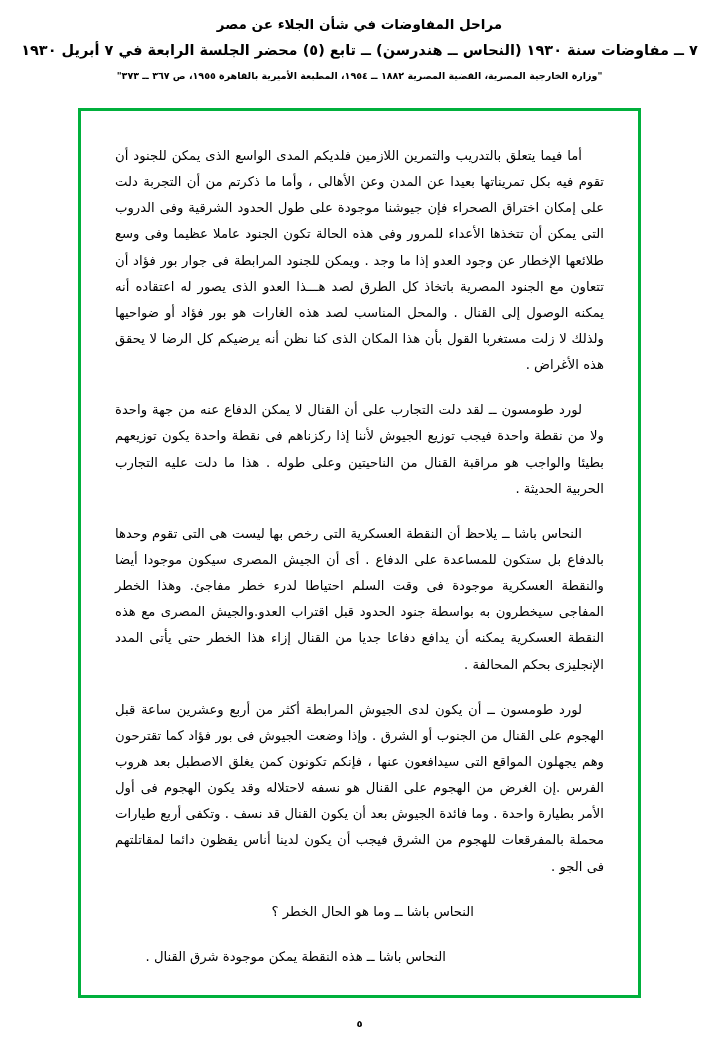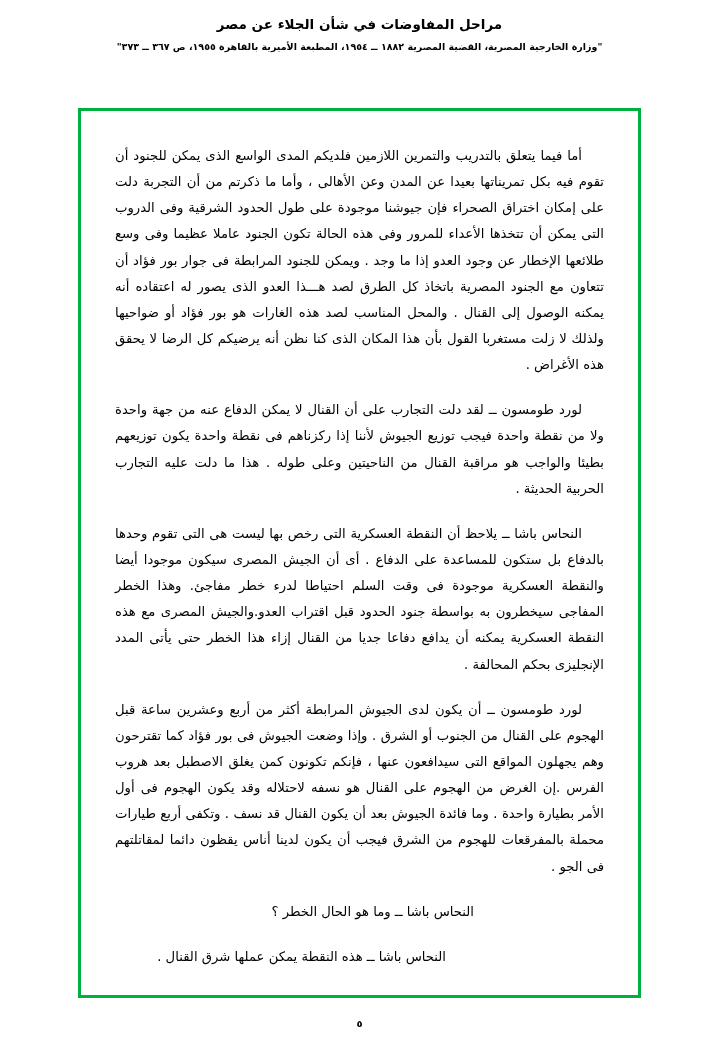--- a/index.html
+++ b/index.html
@@ -90,30 +90,31 @@
   }
   .spacer-top { height: 4px; }
 </style>
 </head>
 <body>
 
 <div class="page">
 
   <div class="header">
     <div class="doc-title">مراحل المفاوضات في شأن الجلاء عن مصر</div>
+    <div class="doc-subtitle">٧ ــ مفاوضات سنة ١٩٣٠ (النحاس ــ هندرسن) ــ تابع (٥) محضر الجلسة الرابعة في ٧ أبريل ١٩٣٠</div>
     <div class="doc-source">"وزارة الخارجية المصرية، القضية المصرية ١٨٨٢ ــ ١٩٥٤، المطبعة الأميرية بالقاهرة ١٩٥٥، ص ٣٦٧ ــ ٣٧٣"</div>
   </div>
 
   <div class="frame" style="border-color: rgb(0, 176, 60);">
     <div class="frame-inner">
       <div class="spacer-top"></div>
       <p class="para indent">أما فيما يتعلق بالتدريب والتمرين اللازمين فلديكم المدى الواسع الذى يمكن للجنود أن تقوم فيه بكل تمريناتها بعيدا عن المدن وعن الأهالى ، وأما ما ذكرتم من أن التجربة دلت على إمكان اختراق الصحراء فإن جيوشنا موجودة على طول الحدود الشرقية وفى الدروب التى يمكن أن تتخذها الأعداء للمرور وفى هذه الحالة تكون الجنود عاملا عظيما وفى وسع طلائعها الإخطار عن وجود العدو إذا ما وجد . ويمكن للجنود المرابطة فى جوار بور فؤاد أن تتعاون مع الجنود المصرية باتخاذ كل الطرق لصد هـــذا العدو الذى يصور له اعتقاده أنه يمكنه الوصول إلى القنال . والمحل المناسب لصد هذه الغارات هو بور فؤاد أو ضواحيها ولذلك لا زلت مستغربا القول بأن هذا المكان الذى كنا نظن أنه يرضيكم كل الرضا لا يحقق هذه الأغراض .</p>
       <p class="para indent">لورد طومسون ــ لقد دلت التجارب على أن القنال لا يمكن الدفاع عنه من جهة واحدة ولا من نقطة واحدة فيجب توزيع الجيوش لأننا إذا ركزناهم فى نقطة واحدة يكون توزيعهم بطيئا والواجب هو مراقبة القنال من الناحيتين وعلى طوله . هذا ما دلت عليه التجارب الحربية الحديثة .</p>
       <p class="para indent">النحاس باشا ــ يلاحظ أن النقطة العسكرية التى رخص بها ليست هى التى تقوم وحدها بالدفاع بل ستكون للمساعدة على الدفاع . أى أن الجيش المصرى سيكون موجودا أيضا والنقطة العسكرية موجودة فى وقت السلم احتياطا لدرء خطر مفاجئ. وهذا الخطر المفاجى سيخطرون به بواسطة جنود الحدود قبل اقتراب العدو.والجيش المصرى مع هذه النقطة العسكرية يمكنه أن يدافع دفاعا جديا من القنال إزاء هذا الخطر حتى يأتى المدد الإنجليزى بحكم المحالفة .</p>
       <p class="para indent">لورد طومسون ــ أن يكون لدى الجيوش المرابطة أكثر من أربع وعشرين ساعة قبل الهجوم على القنال من الجنوب أو الشرق . وإذا وضعت الجيوش فى بور فؤاد كما تقترحون وهم يجهلون المواقع التى سيدافعون عنها ، فإنكم تكونون كمن يغلق الاصطبل بعد هروب الفرس .إن الغرض من الهجوم على القنال هو نسفه لاحتلاله وقد يكون الهجوم فى أول الأمر بطيارة واحدة . وما فائدة الجيوش بعد أن يكون القنال قد نسف . وتكفى أربع طيارات محملة بالمفرقعات للهجوم من الشرق فيجب أن يكون لدينا أناس يقظون دائما لمقاتلتهم فى الجو .</p>
       <p class="para short q1">النحاس باشا ــ وما هو الحال الخطر ؟</p>
-      <p class="para short q3">النحاس باشا ــ هذه النقطة يمكن عملها شرق القنال .</p>
+      <p class="para short q3">النحاس باشا ــ هذه النقطة يمكن موجودة شرق القنال .</p>
     </div>
   </div>
 
   <div class="page-number">٥</div>
 
 </div>
 
 </body></html>

